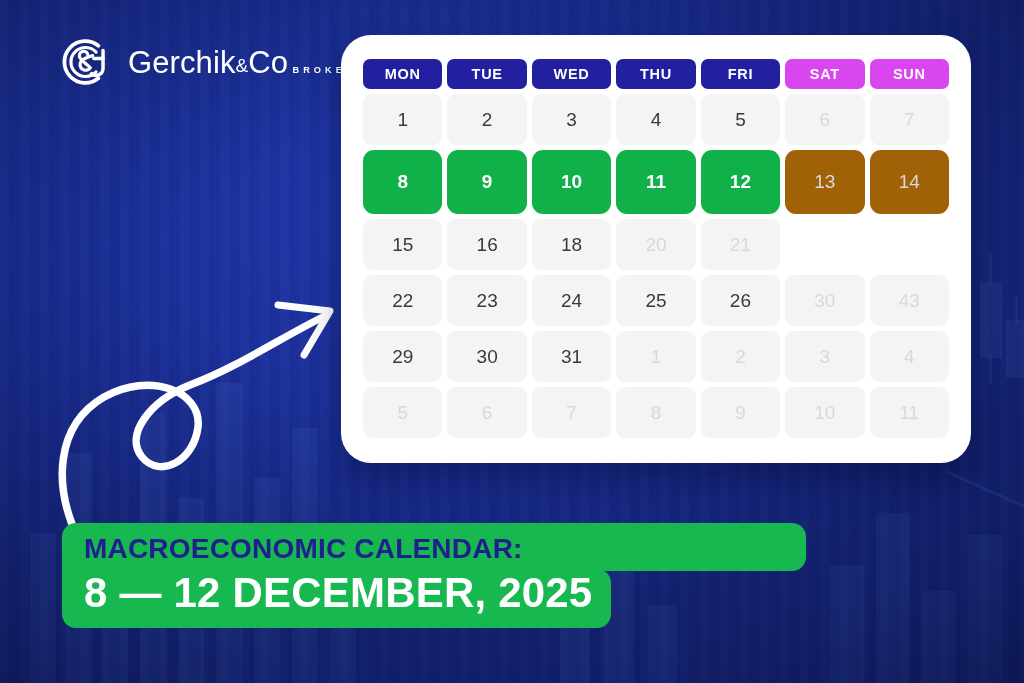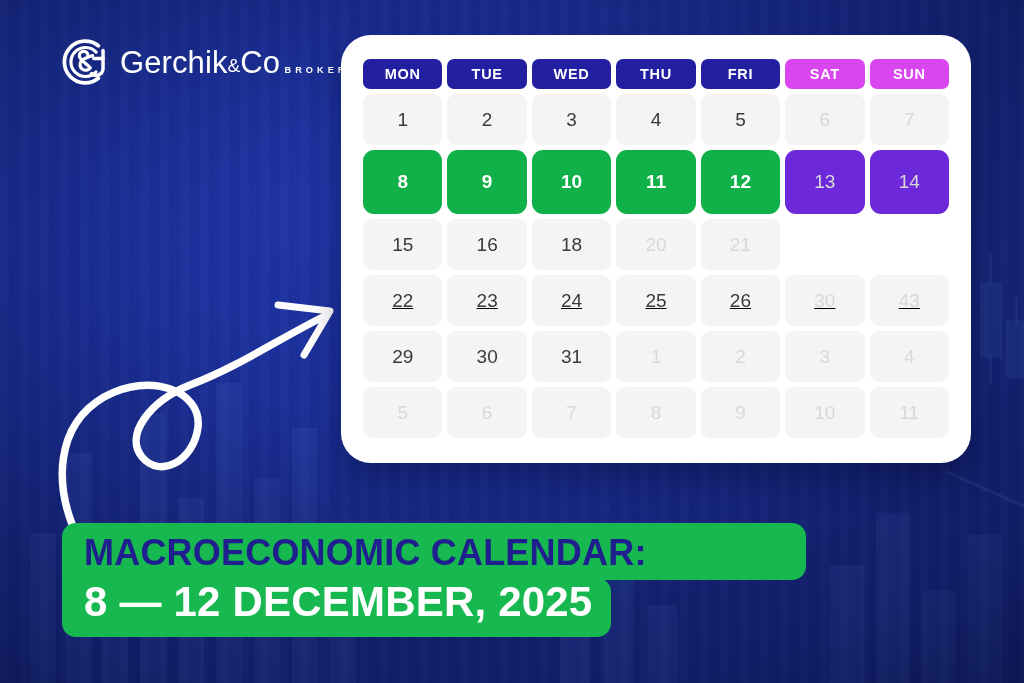--- a/index.html
+++ b/index.html
@@ -78,20 +78,21 @@
   }
   .logo-mark { width: 58px; height: 58px; display: block; }
   .logo-words { display: block; }
   .logo-name {
     color: #ffffff;
     font-size: 31px;
     font-weight: 400;
     letter-spacing: .1px;
     line-height: 1;
     white-space: nowrap;
+    margin-left: 8px;
   }
   .logo-name .amp { font-size: 19px; vertical-align: 1px; }
   .logo-sub {
     color: #ffffff;
     font-size: 9.2px;
     font-weight: 700;
     letter-spacing: 4.0px;
     line-height: 1;
     margin-top: 7px;
     text-align: center;
@@ -151,21 +152,21 @@
   }
   .day.muted { color: #d8d8da; }
   .day.highlight {
     background: #11b14a;
     color: #ffffff;
     font-weight: 700;
     height: 64px;
     border-radius: 11px;
   }
   .row-tall .day { height: 64px; border-radius: 11px; }
-  .row-tall .day.plain { background: #6d28d9; }
+  .row-tall .day.plain { background: #a16207; }
 
   
   .title-wrap {
     position: absolute;
     left: 62px; top: 523px;
   }
   .band {
     background: #16b84f;
     display: inline-block;
     box-sizing: border-box;
@@ -176,21 +177,21 @@
     padding: 11px 0 8px 22px;
   }
   .band-2 {
     width: 549px;
     border-radius: 0 14px 14px 14px;
     padding: 2px 0 13px 22px;
     margin-top: -2px;
   }
   .title-1 {
     color: #1f1f8e;
-    font-size: 36px;
+    font-size: 28px;
     font-weight: 800;
     letter-spacing: .2px;
     line-height: 1.05;
     white-space: nowrap;
   }
   .title-2 {
     color: #ffffff;
     font-size: 42px;
     font-weight: 800;
     letter-spacing: .2px;
@@ -288,21 +289,21 @@
           <div class="day muted plain">13</div>
           <div class="day muted plain">14</div>
         </div>
         <div class="cal-grid" style="margin-top: 5px;">
           <div class="day plain">15</div>
           <div class="day plain">16</div>
           <div class="day plain">18</div>
           <div class="day muted plain">20</div>
           <div class="day muted plain">21</div>
         </div>
-        <div class="cal-grid" style="margin-top: 5px; text-decoration: underline;">
+        <div class="cal-grid" style="margin-top: 5px;">
           <div class="day plain">22</div>
           <div class="day plain">23</div>
           <div class="day plain">24</div>
           <div class="day plain">25</div>
           <div class="day plain">26</div>
           <div class="day muted plain">30</div>
           <div class="day muted plain">43</div>
         </div>
         <div class="cal-grid" style="margin-top: 5px;">
           <div class="day plain">29</div>

